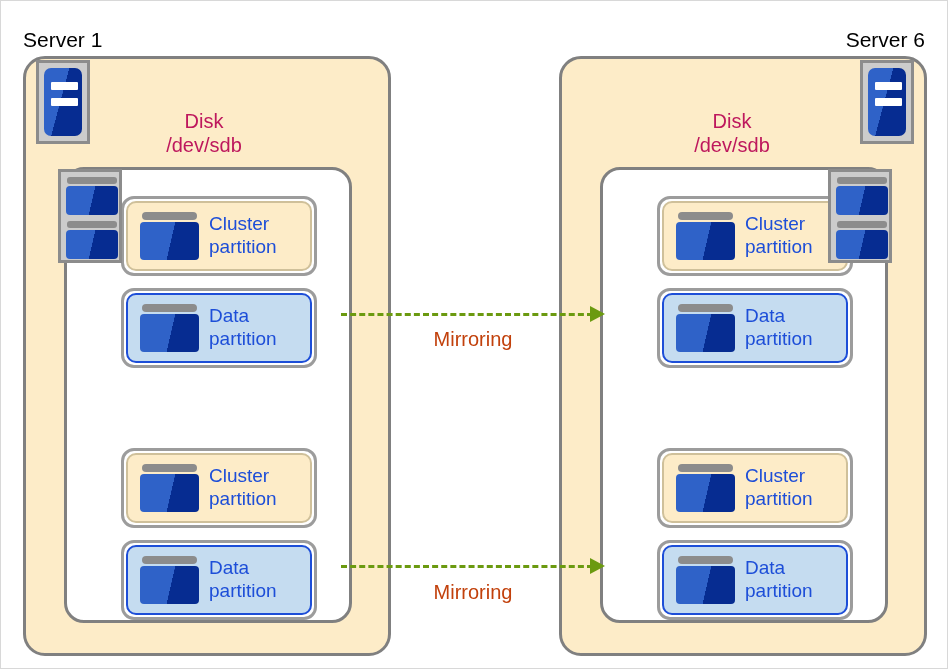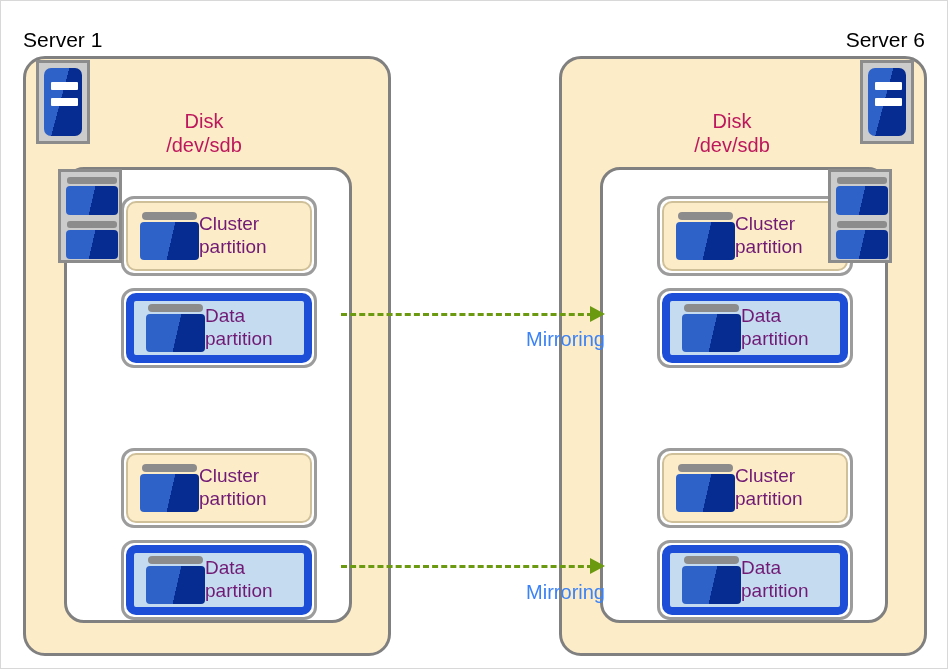--- a/index.html
+++ b/index.html
@@ -90,31 +90,32 @@
     display: flex;
     align-items: center;
     padding-left: 12px;
   }
   .partition.cluster .inner {
     background: #fdecc8;
     border: 2px solid #cfc09a;
   }
   .partition.data .inner {
     background: #c5dcf0;
-    border: 8px solid #1d4ed8;
+    border: 2px solid #1d4ed8;
   }
   .partition.p1 { top: 26px; }
   .partition.p2 { top: 118px; }
   .partition.p3 { top: 278px; }
   .partition.p4 { top: 370px; }
 
   .partition-label {
     font-size: 19px;
-    color: #701a75;
+    color: #1d4ed8;
     line-height: 1.2;
+    margin-left: 10px;
     white-space: nowrap;
   }
   .partition-label .l2 { display: block; }
 
   
   .part-icon {
     width: 59px;
     height: 50px;
     flex: 0 0 auto;
     position: relative;
@@ -229,23 +230,23 @@
     height: 0;
     transform: translateY(-50%);
     border-top: 8px solid transparent;
     border-bottom: 8px solid transparent;
     border-left: 15px solid #6b9a10;
   }
   .mirror-label {
     position: absolute;
     left: 340px;
     width: 264px;
-    text-align: right;
+    text-align: center;
     font-size: 20px;
-    color: #3b82f6;
+    color: #c2410c;
     white-space: nowrap;
   }
   .mirror-label.l1 { top: 327px; }
   .mirror-label.l2 { top: 580px; }
 </style>
 </head>
 <body>
 
 <div id="page">
 

